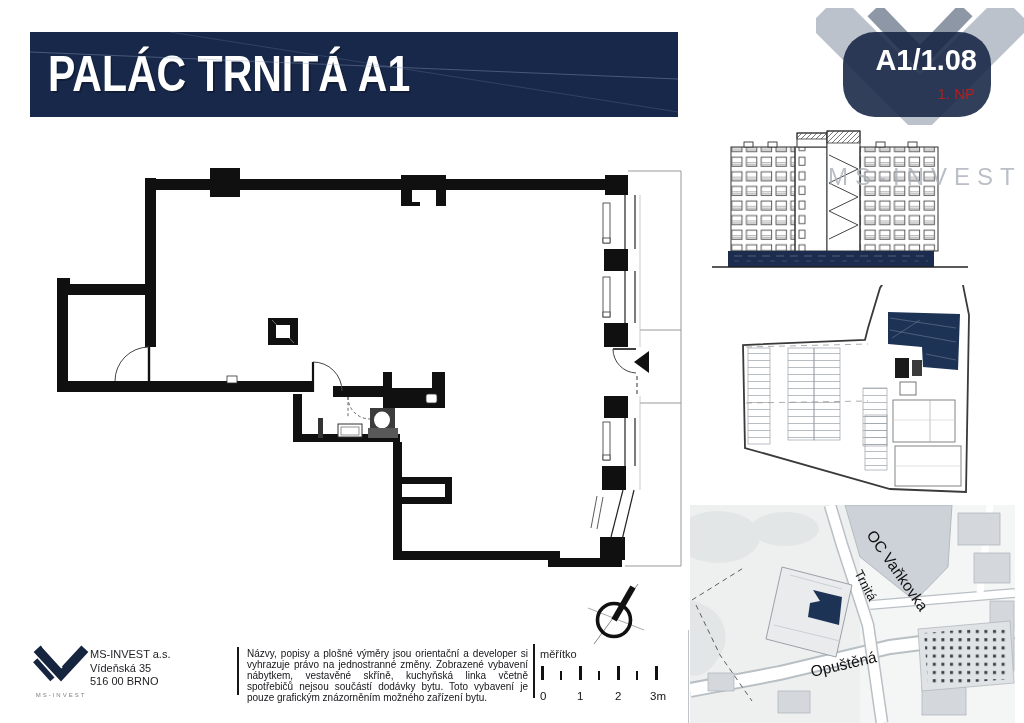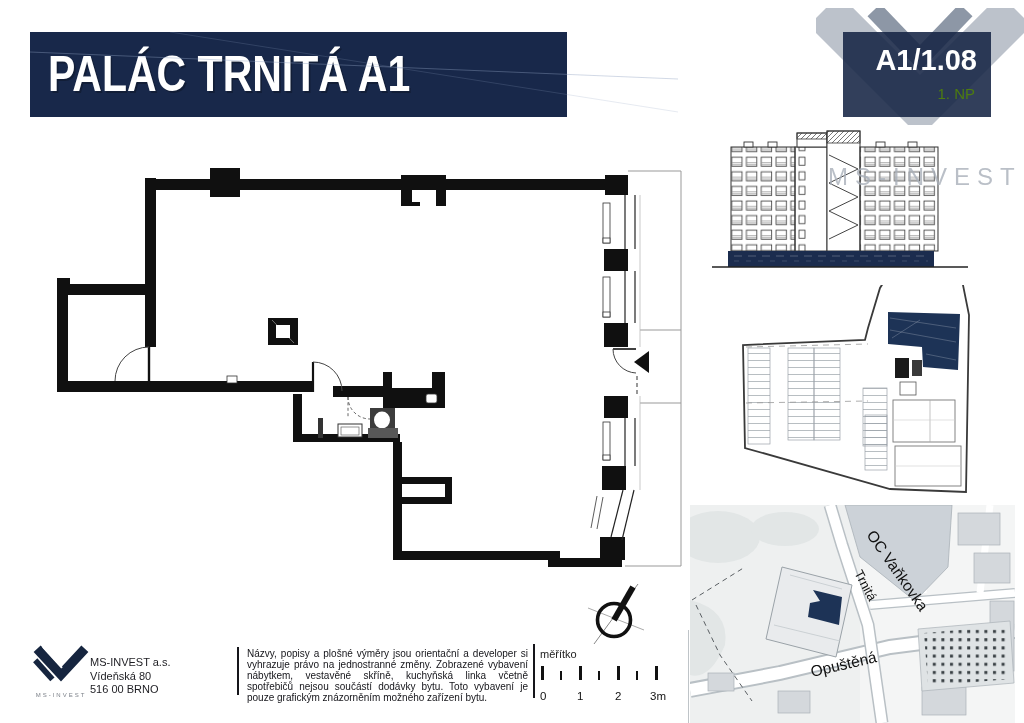--- a/index.html
+++ b/index.html
@@ -1,42 +1,42 @@
 <!DOCTYPE html>
 <html><head>
 <meta charset="utf-8">
 <style>
   html,body{margin:0;padding:0;background:#fff;}
   .page{position:relative;width:1024px;height:723px;background:#fff;overflow:hidden;
         font-family:"Liberation Sans",sans-serif;color:#111;}
   .abs{position:absolute;}
   
-  .banner{left:30px;top:32px;width:537px;height:85px;background:#18284a;z-index:2;}
+  .banner{left:30px;top:32px;width:648px;height:85px;background:#18284a;z-index:2;}
   .banner h1{margin:0;line-height:85px;padding-left:22px;color:#fff;font-size:50px;
              font-weight:bold;transform:scaleX(.82);transform-origin:left center;
              letter-spacing:0;white-space:nowrap;text-shadow:2px 2px 0 rgba(0,0,0,.25);}
   .typebox{left:685px;top:32px;width:155px;height:85px;background:#1d2f52;z-index:2;}
   .typebox .big{color:#fff;font-size:27px;font-weight:bold;padding:13px 0 0 21px;}
   .typebox .small{color:#dfe5f0;font-size:15px;padding:6px 0 0 22px;}
-  .unitbox{left:843px;top:32px;width:148px;height:85px;background:rgba(22,36,68,.88);z-index:2;text-align:right;}
+  .unitbox{left:843px;top:32px;width:148px;height:85px;background:rgba(22,36,68,.88);z-index:2;text-align:right;border-radius:32px;}
   .unitbox .big{color:#fff;font-size:29px;font-weight:bold;padding:12px 14px 0 0;}
-  .unitbox .small{color:#4d7c0f;font-size:15px;padding:8px 16px 0 0;}
+  .unitbox .small{color:#b91c1c;font-size:15px;padding:8px 16px 0 0;}
   .wm-m{left:816px;top:8px;width:208px;height:150px;z-index:1;}
   .wm-text{left:828px;top:163px;width:200px;z-index:3;color:#a9b0ba;opacity:.8;
            font-size:24px;letter-spacing:7px;white-space:nowrap;}
   
   .areabox{left:60px;top:527px;width:272px;height:34px;border-top:3px solid #101c36;
            border-bottom:3px solid #101c36;display:flex;align-items:center;
            justify-content:space-between;padding:0 20px;box-sizing:border-box;z-index:2;}
   .areabox .lbl{font-size:15.5px;font-weight:bold;color:#15151a;}
   .areabox .val{font-size:15.5px;font-weight:bold;color:#15151a;}
   
   .logo{left:32px;top:645px;width:58px;height:58px;text-align:center;}
   .logo .cap{font-size:6px;letter-spacing:2px;color:#7d828a;margin-top:1px;}
-  .addr{left:90px;top:648px;width:150px;font-size:11px;line-height:13.5px;color:#1d1d22;margin-top:8px;}
+  .addr{left:90px;top:648px;width:150px;font-size:11px;line-height:13.5px;color:#1d1d22;}
   .div1{left:237px;top:647px;width:2px;height:48px;background:#15151a;}
   .disc{left:247px;top:648px;width:281px;font-size:10px;line-height:11px;color:#15151a;text-align:justify;}
   .div2{left:533px;top:644px;width:2px;height:54px;background:#15151a;}
   .scale{left:540px;top:648px;width:150px;}
   .scale .lbl{font-size:11px;color:#222;margin-bottom:2px;}
   .div3{left:688px;top:630px;width:1px;height:93px;background:#bfc4c8;}
   svg text{font-family:"Liberation Sans",sans-serif;}
 </style>
 </head>
 <body>
@@ -287,21 +287,21 @@
   <div class="abs logo">
     <svg width="56" height="42" viewBox="0 0 56 44">
       <polyline points="3,4 28,31 53,4" fill="none" stroke="#16253f" stroke-width="10"></polyline>
       <line x1="1" y1="16" x2="19" y2="36" stroke="#16253f" stroke-width="6"></line>
       <line x1="9" y1="2" x2="29" y2="24" stroke="#fff" stroke-width="2"></line>
     </svg>
     <div class="cap">MS-INVEST</div>
   </div>
   <div class="abs addr">
     <div>MS-INVEST a.s.</div>
-    <div>Vídeňská 80</div>
+    <div>Vídeňská 35</div>
     <div>516 00 BRNO</div>
   </div>
   <div class="abs div1"></div>
   <div class="abs disc">Názvy, popisy a plošné výměry jsou orientační a developer si vyhrazuje právo na jednostranné změny. Zobrazené vybavení nábytkem, vestavěné skříně, kuchyňská linka včetně spotřebičů nejsou součástí dodávky bytu. Toto vybavení je pouze grafickým znázorněním možného zařízení bytu.</div>
   <div class="abs div2"></div>
 
   <div class="abs scale">
     <div class="lbl">měřítko</div>
     <svg width="150" height="42" viewBox="0 0 150 42">
       <g fill="#111">

